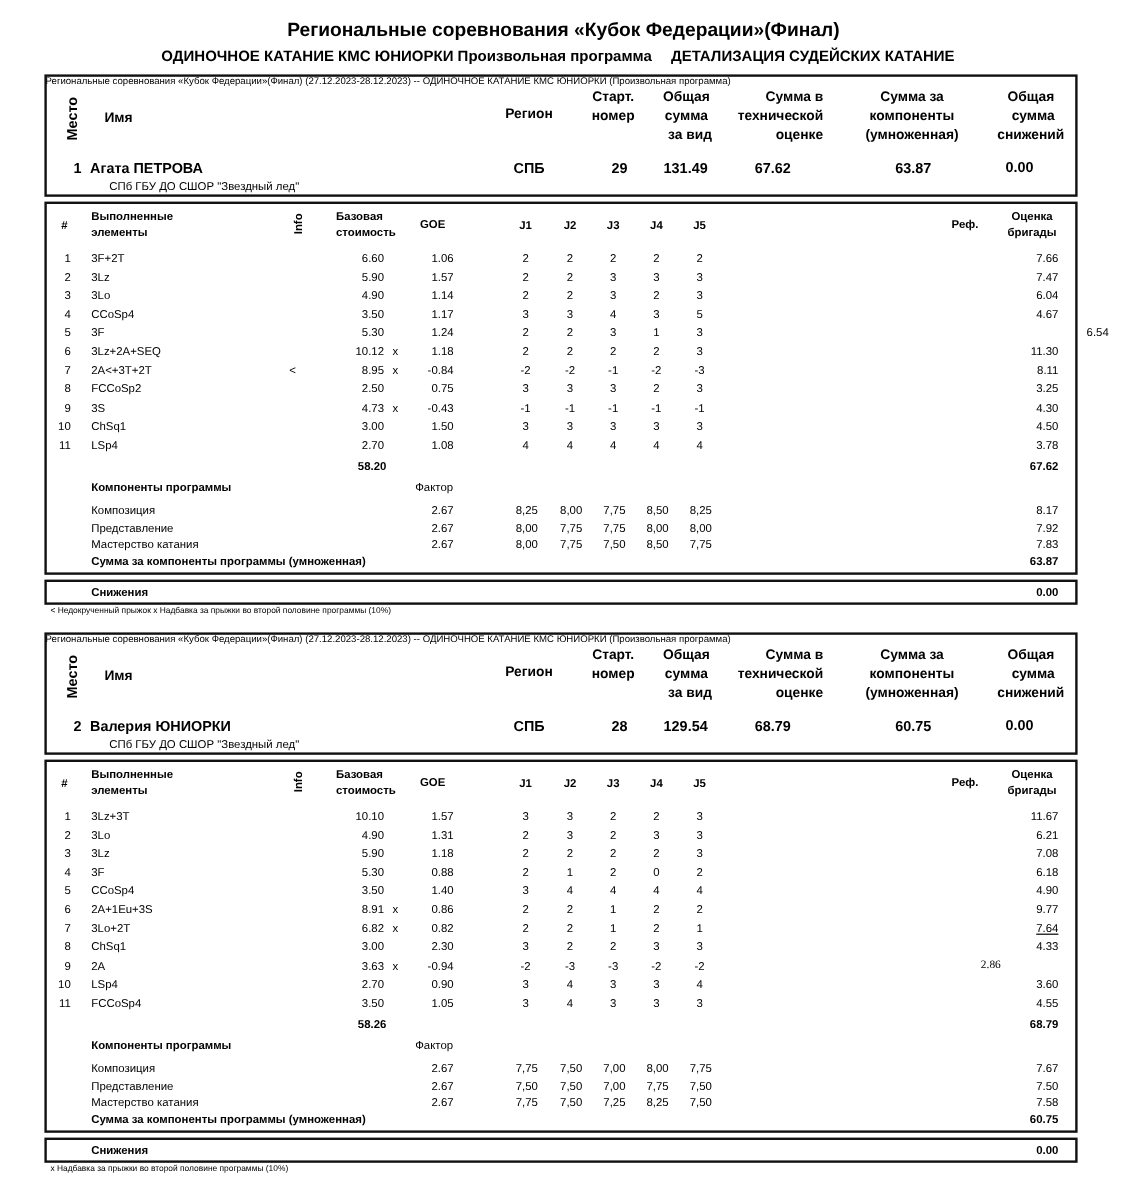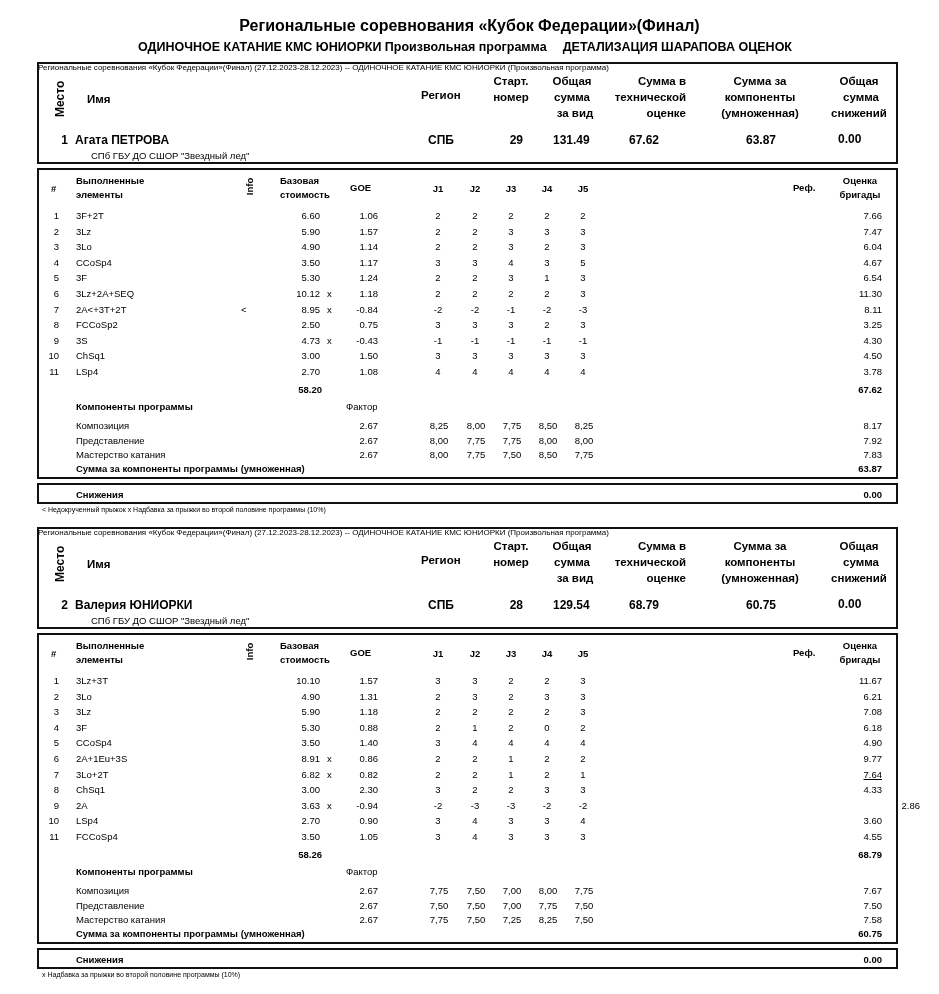--- a/index.html
+++ b/index.html
@@ -23,21 +23,21 @@
     .rt { text-align: right; }
     .ct { text-align: center; }
     .vert { transform: rotate(-90deg); transform-origin: center center; }
     .foot { font-size: 7px; left: 42px; }
   </style>
 </head>
 <body>
 
 <div class="abs title">Региональные соревнования «Кубок Федерации»(Финал)</div>
 <div class="abs subtitle">
-  <span>ОДИНОЧНОЕ КАТАНИЕ КМС ЮНИОРКИ Произвольная программа</span><span>ДЕТАЛИЗАЦИЯ ШАРАПОВА ОЦЕНОК</span>
+  <span>ОДИНОЧНОЕ КАТАНИЕ КМС ЮНИОРКИ Произвольная программа</span><span>ДЕТАЛИЗАЦИЯ СУДЕЙСКИХ КАТАНИЕ</span>
 </div>
 
 <div id="sheets">
     <div style="position:absolute;left:0;top:0px;width:939px;height:465px;">
       <div class="box hdrbox" style="top:62px;"></div>
       <div class="abs t7" style="left:38px;top:63px;">Региональные соревнования «Кубок Федерации»(Финал) (27.12.2023-28.12.2023)  --  ОДИНОЧНОЕ КАТАНИЕ КМС ЮНИОРКИ  (Произвольная программа)</div>
       <div class="abs b12 vert" style="left:42px;top:92px;width:36px;text-align:center;">Место</div>
       <div class="abs b11" style="left:87px;top:93px;">Имя</div>
       <div class="abs b11" style="left:421px;top:89px;">Регион</div>
       <div class="abs b11 ct" style="left:478px;top:75px;width:66px;">Старт.</div>
@@ -140,21 +140,21 @@
         <div class="abs r9" style="left:76px;top:-5px;">3F</div>
         <div class="abs r9" style="left:241px;top:-5px;"></div>
         <div class="abs r9 rt" style="left:280px;top:-5px;width:40px;">5.30</div>
         <div class="abs r9" style="left:327px;top:-5px;"></div>
         <div class="abs r9 rt" style="left:340px;top:-5px;width:38px;">1.24</div>
         <div class="abs r9 ct" style="left:426px;top:-5px;width:24px;">2</div>
         <div class="abs r9 ct" style="left:463px;top:-5px;width:24px;">2</div>
         <div class="abs r9 ct" style="left:499px;top:-5px;width:24px;">3</div>
         <div class="abs r9 ct" style="left:535px;top:-5px;width:24px;">1</div>
         <div class="abs r9 ct" style="left:571px;top:-5px;width:24px;">3</div>
-        <div class="abs r9 rt" style="left:830px;top:-5px;width:52px;">6.54</div>
+        <div class="abs r9 rt" style="left:872px;top:-5px;width:52px;">6.54</div>
       </div>
       <div style="position:absolute;left:0;top:293px;width:939px;height:14px;">
         <div class="abs r9 rt" style="left:44px;top:-5px;width:15px;">6</div>
         <div class="abs r9" style="left:76px;top:-5px;">3Lz+2A+SEQ</div>
         <div class="abs r9" style="left:241px;top:-5px;"></div>
         <div class="abs r9 rt" style="left:280px;top:-5px;width:40px;">10.12</div>
         <div class="abs r9" style="left:327px;top:-5px;">x</div>
         <div class="abs r9 rt" style="left:340px;top:-5px;width:38px;">1.18</div>
         <div class="abs r9 ct" style="left:426px;top:-5px;width:24px;">2</div>
         <div class="abs r9 ct" style="left:463px;top:-5px;width:24px;">2</div>
@@ -436,21 +436,21 @@
         <div class="abs r9" style="left:76px;top:-5px;">2A</div>
         <div class="abs r9" style="left:241px;top:-5px;"></div>
         <div class="abs r9 rt" style="left:280px;top:-5px;width:40px;">3.63</div>
         <div class="abs r9" style="left:327px;top:-5px;">x</div>
         <div class="abs r9 rt" style="left:340px;top:-5px;width:38px;">-0.94</div>
         <div class="abs r9 ct" style="left:426px;top:-5px;width:24px;">-2</div>
         <div class="abs r9 ct" style="left:463px;top:-5px;width:24px;">-3</div>
         <div class="abs r9 ct" style="left:499px;top:-5px;width:24px;">-3</div>
         <div class="abs r9 ct" style="left:535px;top:-5px;width:24px;">-2</div>
         <div class="abs r9 ct" style="left:571px;top:-5px;width:24px;">-2</div>
-        <div class="abs r9 rt" style="left:868px;top:-5px;width:52px;">2.86</div>
+        <div class="abs r9 rt" style="left:782px;top:-5px;width:52px;font-family:Liberation Serif, serif;">2.86</div>
       </div>
       <div style="position:absolute;left:0;top:355px;width:939px;height:14px;">
         <div class="abs r9 rt" style="left:44px;top:-5px;width:15px;">10</div>
         <div class="abs r9" style="left:76px;top:-5px;">LSp4</div>
         <div class="abs r9" style="left:241px;top:-5px;"></div>
         <div class="abs r9 rt" style="left:280px;top:-5px;width:40px;">2.70</div>
         <div class="abs r9" style="left:327px;top:-5px;"></div>
         <div class="abs r9 rt" style="left:340px;top:-5px;width:38px;">0.90</div>
         <div class="abs r9 ct" style="left:426px;top:-5px;width:24px;">3</div>
         <div class="abs r9 ct" style="left:463px;top:-5px;width:24px;">4</div>

